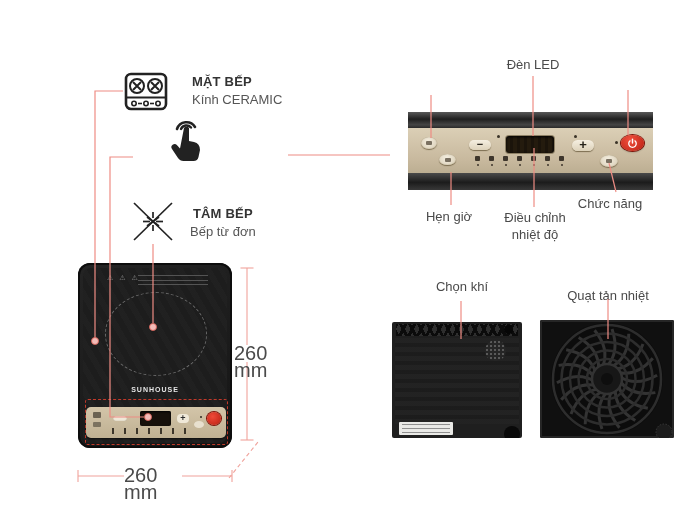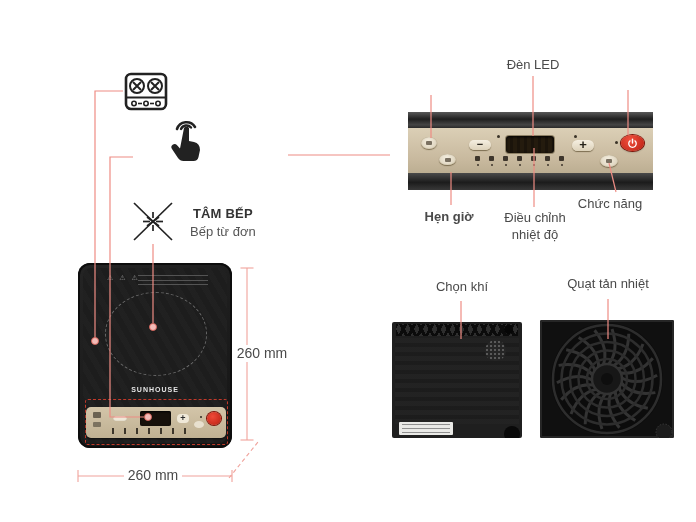--- a/index.html
+++ b/index.html
@@ -11,22 +11,22 @@
   }
   
   .feat-icon{position:absolute;}
   .feat-text{position:absolute;}
   .feat-title{font-size:13px;font-weight:bold;color:var(--title);letter-spacing:.2px;}
   .feat-sub{font-size:13px;color:#555;margin-top:3px;}
   
   .callout-label{position:absolute;font-size:13px;color:var(--label);text-align:center;
     white-space:pre-line;line-height:1.3;}
   
-  .dim-text{position:absolute;font-size:14px;color:var(--label);background:#fff;
-    text-align:center;line-height:17px;z-index:6;}
+  .dim-text{position:absolute;font-size:20px;color:var(--label);background:#fff;
+    text-align:left;line-height:17px;z-index:6;}
   
   .product{position:absolute;left:78px;top:263px;width:154px;height:185px;
     background:linear-gradient(150deg,#242424,#151515);border-radius:12px;
     box-shadow:inset 0 0 0 2px #0d0d0d;z-index:1;}
   .product-face{position:absolute;left:5px;top:5px;right:5px;bottom:5px;border-radius:8px;
     background:#1d1d1d;
     background-image:repeating-linear-gradient(60deg,rgba(255,255,255,.015) 0 6px,transparent 6px 12px);}
   .warn-icons{position:absolute;left:29px;top:11px;font-size:7px;color:#8f8f8f;letter-spacing:2px;}
   .warn-text{position:absolute;left:60px;top:12px;width:70px;height:12px;
     background:repeating-linear-gradient(180deg,#5d5d5d 0 1.3px,transparent 1.3px 4.6px);opacity:.85;}
@@ -109,20 +109,24 @@
       <circle cx="31" cy="15" r="7" fill="none" stroke="#222" stroke-width="2"></circle>
       <path d="M27,11 L35,19 M35,11 L27,19" stroke="#222" stroke-width="2"></path>
       <line x1="2" y1="26.5" x2="42" y2="26.5" stroke="#222" stroke-width="2"></line>
       <circle cx="10" cy="32.5" r="2.2" fill="none" stroke="#222" stroke-width="1.6"></circle>
       <line x1="14" y1="32.5" x2="18" y2="32.5" stroke="#222" stroke-width="1.6"></line>
       <circle cx="22" cy="32.5" r="2.2" fill="none" stroke="#222" stroke-width="1.6"></circle>
       <line x1="26" y1="32.5" x2="30" y2="32.5" stroke="#222" stroke-width="1.6"></line>
       <circle cx="34" cy="32.5" r="2.2" fill="none" stroke="#222" stroke-width="1.6"></circle>
     </svg>
   </div>
+  <div class="feat-text" style="left:192px;top:74px;">
+    <div class="feat-title">MẶT BẾP</div>
+    <div class="feat-sub">Kính CERAMIC</div>
+  </div>
 
   <div class="feat-icon" style="left:169px;top:115px;">
     <svg width="34" height="48" viewBox="0 0 34 48">
       <path d="M8,14 a10,10 0 0,1 18,-2" fill="none" stroke="#222" stroke-width="2.6" stroke-linecap="round"></path>
       <path d="M12,14 a6,6 0 0,1 10,-1.5" fill="none" stroke="#222" stroke-width="2.4" stroke-linecap="round"></path>
       <path d="M15,13 a3,3 0 0,1 5,0 l0,13 5,1 q6,1.6 6,8 l-1.5,7 q-.8,4 -5,4 l-10,0 q-3.5,0 -5.5,-3 l-6,-9 q-1.8,-3 1,-4.6 q2.3,-1.2 4.3,1 l2.7,3 Z" fill="#222"></path>
     </svg>
   </div>
 
   <div class="feat-icon" style="left:130px;top:200px;">
@@ -189,26 +193,26 @@
     <div class="pbtn" style="left:192px;top:43px;width:18px;height:12px;"></div>
     <div class="p-power">
       <svg width="11" height="11" viewBox="0 0 10 10" style="position:absolute;left:6px;top:2.5px;">
         <path d="M5,1 L5,4.6" stroke="#fff" stroke-width="1.3" stroke-linecap="round"></path>
         <path d="M3.1,2.3 a3.4,3.4 0 1,0 3.8,0" fill="none" stroke="#fff" stroke-width="1.2"></path>
       </svg>
     </div>
   </div>
 
   <div class="callout-label" style="left:501px;top:57px;width:64px;">Đèn LED</div>
-  <div class="callout-label" style="left:416px;top:209px;width:66px;font-weight:bold;">Hẹn giờ</div>
+  <div class="callout-label" style="left:416px;top:209px;width:66px;">Hẹn giờ</div>
   <div class="callout-label" style="left:567px;top:196px;width:86px;">Chức năng</div>
   <div class="callout-label" style="left:496px;top:210px;width:78px;">Điều chỉnh
 nhiệt độ</div>
   <div class="callout-label" style="left:424px;top:279px;width:76px;">Chọn khí</div>
-  <div class="callout-label" style="left:554px;top:276px;width:108px;">Quạt tản nhiệt</div>
+  <div class="callout-label" style="left:554px;top:288px;width:108px;">Quạt tản nhiệt</div>
 
   <div class="photo vent-photo">
     <div class="vent-ridges"></div>
     <div class="vent-zigzag"></div>
     <div class="vent-hole"></div>
     <div class="vent-speaker"></div>
     <div class="vent-label">
       <div class="vent-label-lines"></div>
     </div>
     <div class="vent-foot"></div>

